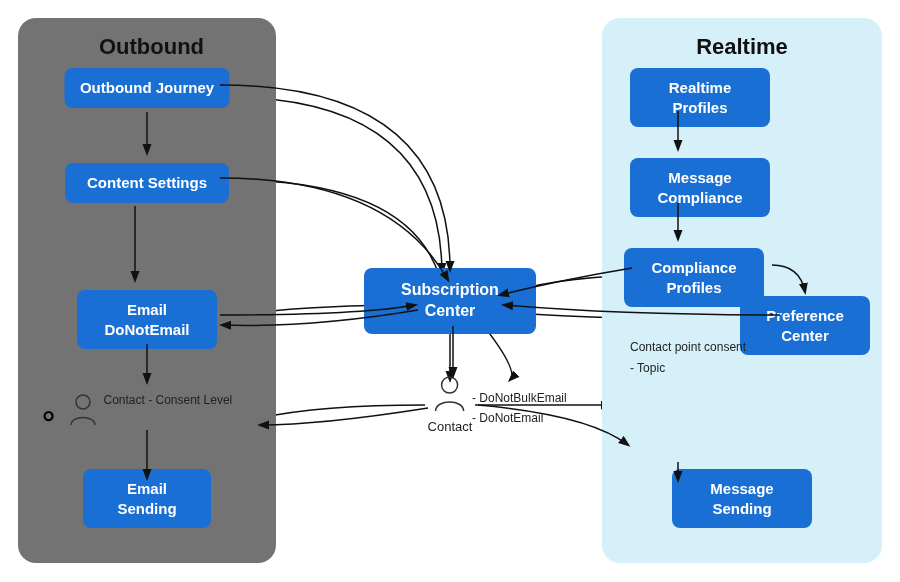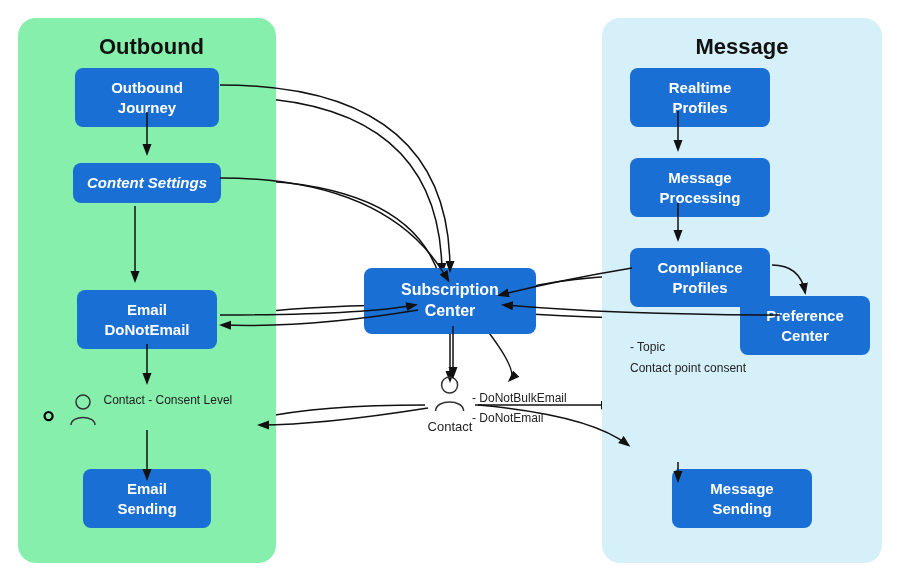--- a/index.html
+++ b/index.html
@@ -12,21 +12,21 @@
       display: flex;
       align-items: center;
       justify-content: center;
     }
     .panel {
       border-radius: 18px;
       padding: 16px;
       position: relative;
     }
     .panel-outbound {
-      background: #86efac;
+      background: #737373;
       width: 270px;
       height: 540px;
       padding-left: 25px;
     }
     .panel-realtime {
       background: #d6f0fa;
       width: 270px;
       height: 540px;
       margin-left: auto;
     }
@@ -116,25 +116,25 @@
 
     <path d="M 465 395 Q 590 395 600 395" stroke="#111" stroke-width="1.5" fill="none" marker-end="url(#arrow)"></path>
 
     <line x1="700" y1="452" x2="700" y2="472" stroke="#111" stroke-width="1.5" marker-end="url(#arrow)"></line>
   </svg>
 
   <div class="panel panel-outbound" style="position:absolute; left:8px; top:8px; width:258px; height:545px;">
     <div class="panel-title">Outbound</div>
 
     <div style="position:absolute; top:50px; left:50%; transform:translateX(-50%);">
-      <div class="blue-box" style="width:144px;">Outbound Journey</div>
+      <div class="blue-box" style="width:165px;">Outbound Journey</div>
     </div>
 
     <div style="position:absolute; top:145px; left:50%; transform:translateX(-50%);">
-      <div class="blue-box" style="width:148px;font-style:italic;">Content Settings</div>
+      <div class="blue-box" style="width:164px;">Content Settings</div>
     </div>
 
     <div style="position:absolute; top:272px; left:50%; transform:translateX(-50%);">
       <div class="blue-box" style="width:140px;">Email DoNotEmail</div>
     </div>
 
     <div style="position:absolute; top:375px; left:18px; display:flex; align-items:flex-start; gap:6px;">
       <div style="font-size:30px; line-height:1;">⚬
         <svg width="28" height="34" viewBox="0 0 28 34" fill="none" xmlns="http://www.w3.org/2000/svg">
           <circle cx="14" cy="9" r="7" stroke="#333" stroke-width="1.5" fill="none"></circle>
@@ -162,41 +162,41 @@
 
   <div style="position:absolute; top:365px; left:50%; transform:translateX(-50%); text-align:center;">
     <svg width="32" height="38" viewBox="0 0 32 38" fill="none" xmlns="http://www.w3.org/2000/svg">
       <circle cx="16" cy="10" r="8" stroke="#333" stroke-width="1.5" fill="none"></circle>
       <path d="M2 36 C2 24 30 24 30 36" stroke="#333" stroke-width="1.5" fill="none"></path>
     </svg>
     <div style="font-size:13px; color:#222; margin-top:2px;">Contact</div>
   </div>
 
   <div class="panel panel-realtime" style="position:absolute; right:8px; top:8px; width:280px; height:545px;">
-    <div class="panel-title">Message</div>
+    <div class="panel-title">Realtime</div>
 
     <div style="position:absolute; top:50px; left:28px;">
       <div class="blue-box" style="width:140px;">Realtime Profiles</div>
     </div>
 
     <div style="position:absolute; top:140px; left:28px;">
-      <div class="blue-box" style="width:140px;">Message Processing</div>
-    </div>
-
-    <div style="position:absolute; top:230px; left:28px;">
+      <div class="blue-box" style="width:140px;">Message Compliance</div>
+    </div>
+
+    <div style="position:absolute; top:230px; left:22px;">
       <div class="blue-box" style="width:140px;">Compliance Profiles</div>
     </div>
 
     <div style="position:absolute; top:278px; right:12px;">
       <div class="blue-box" style="width:130px;">Preference Center</div>
     </div>
 
     <div style="position:absolute; bottom:185px; left:28px; font-size:12px; color:#222; line-height:1.7;">
+      <div>Contact point consent</div>
       <div>- Topic</div>
-      <div>Contact point consent</div>
     </div>
 
     <div style="position:absolute; bottom:35px; left:50%; transform:translateX(-50%);border-radius:15px;">
       <div class="blue-box" style="width:140px;">Message Sending</div>
     </div>
   </div>
 
   <svg style="position:absolute;top:0;left:0;width:100%;height:100%;pointer-events:none;">
     <defs>
       <marker id="arr2" markerWidth="8" markerHeight="8" refX="6" refY="3" orient="auto">

